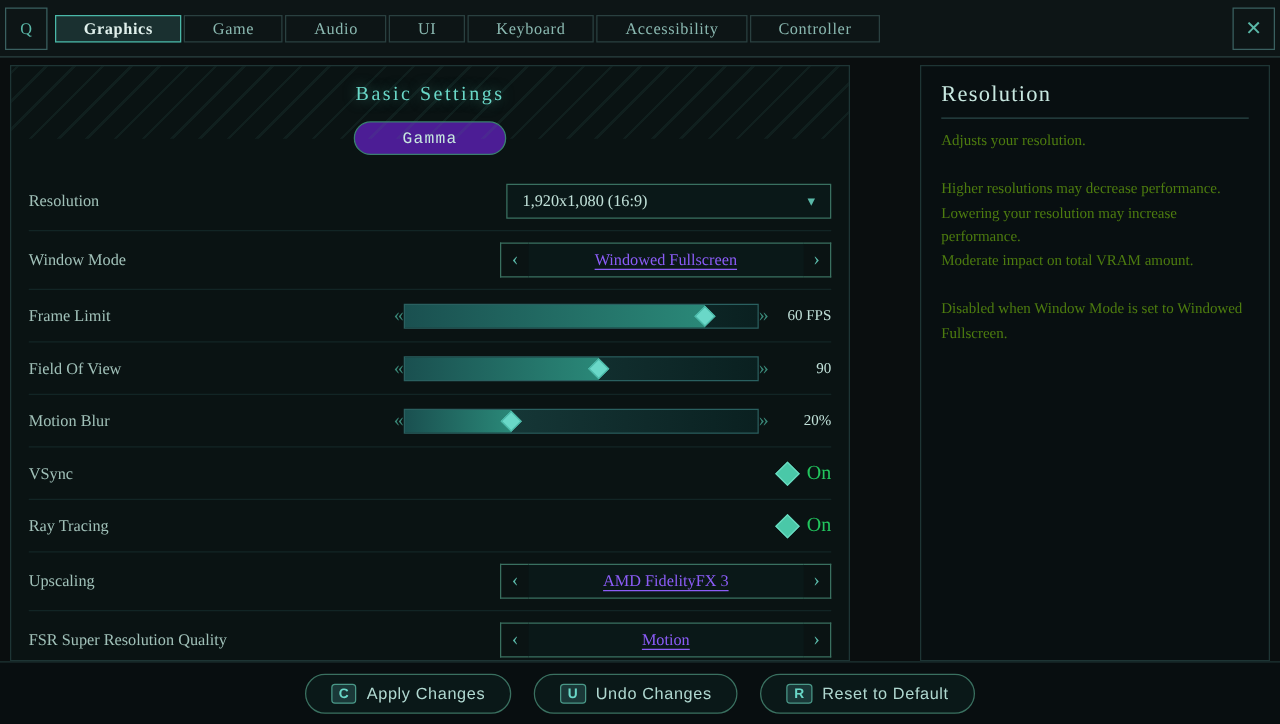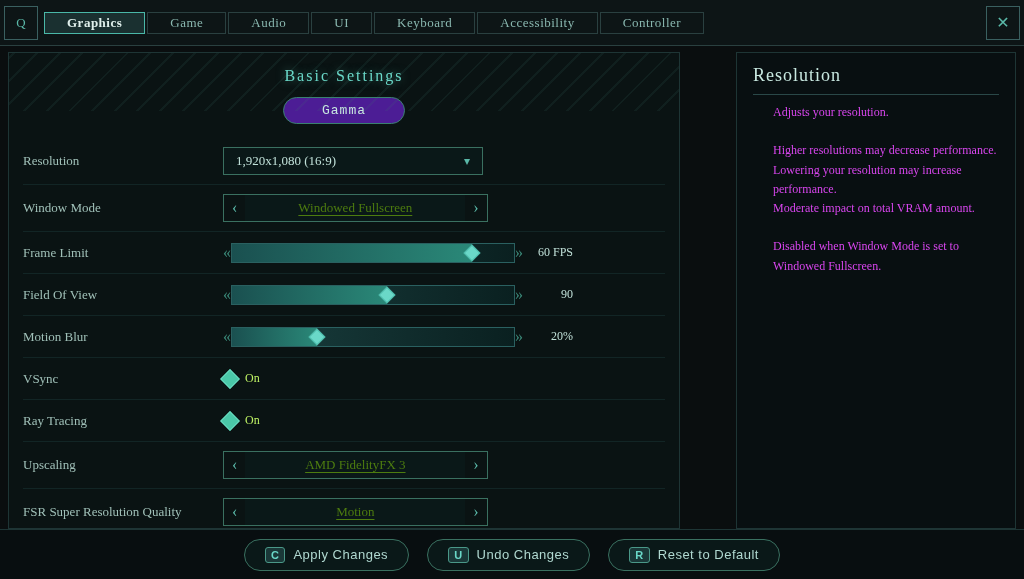--- a/index.html
+++ b/index.html
@@ -152,20 +152,21 @@
       color: #a0c0b8;
       font-size: 13px;
       width: 200px;
       flex-shrink: 0;
     }
 
     .setting-control {
       flex: 1;
       display: flex;
       align-items: center;
+      justify-content: flex-end;
     }
 
     
     .dropdown-control {
       display: flex;
       align-items: center;
       background: #0a1818;
       border: 1px solid #3a7060;
       padding: 5px 12px;
       width: 260px;
@@ -194,21 +195,21 @@
       padding: 0 6px;
       display: flex;
       align-items: center;
     }
 
     .cycler-value {
       background: #0a1818;
       border: 1px solid #3a7060;
       border-left: none;
       border-right: none;
-      color: #4d7c0f;
+      color: #8b5cf6;
       font-size: 13px;
       padding: 5px 0;
       width: 220px;
       text-align: center;
       text-decoration: underline;
       text-underline-offset: 3px;
     }
 
     .cycler-btn-left {
       border: 1px solid #3a7060;
@@ -239,22 +240,22 @@
 
     .toggle-diamond {
       width: 14px;
       height: 14px;
       background: #4ac8a8;
       transform: rotate(45deg);
       border: 1px solid #6adac0;
     }
 
     .toggle-label {
-      color: #bef264;
-      font-size: 12px;
+      color: #22c55e;
+      font-size: 16px;
     }
 
     
     .right-panel {
       width: 280px;
       flex-shrink: 0;
       padding: 12px 16px;
       margin: 6px 8px 0 4px;
       background: rgba(8,16,18,0.9);
       border: 1px solid #1e3535;
@@ -264,23 +265,22 @@
       font-size: 18px;
       color: #c8e8e0;
       letter-spacing: 1px;
       margin-bottom: 8px;
       padding-bottom: 8px;
       border-bottom: 1px solid #2a4848;
     }
 
     .right-panel-desc {
       font-size: 12px;
-      color: #d946ef;
+      color: #4d7c0f;
       line-height: 1.6;
-      margin-left: 20px;
     }
 
     
     .bottom-bar {
       height: 50px;
       display: flex;
       align-items: center;
       justify-content: center;
       gap: 18px;
       background: #080e10;

